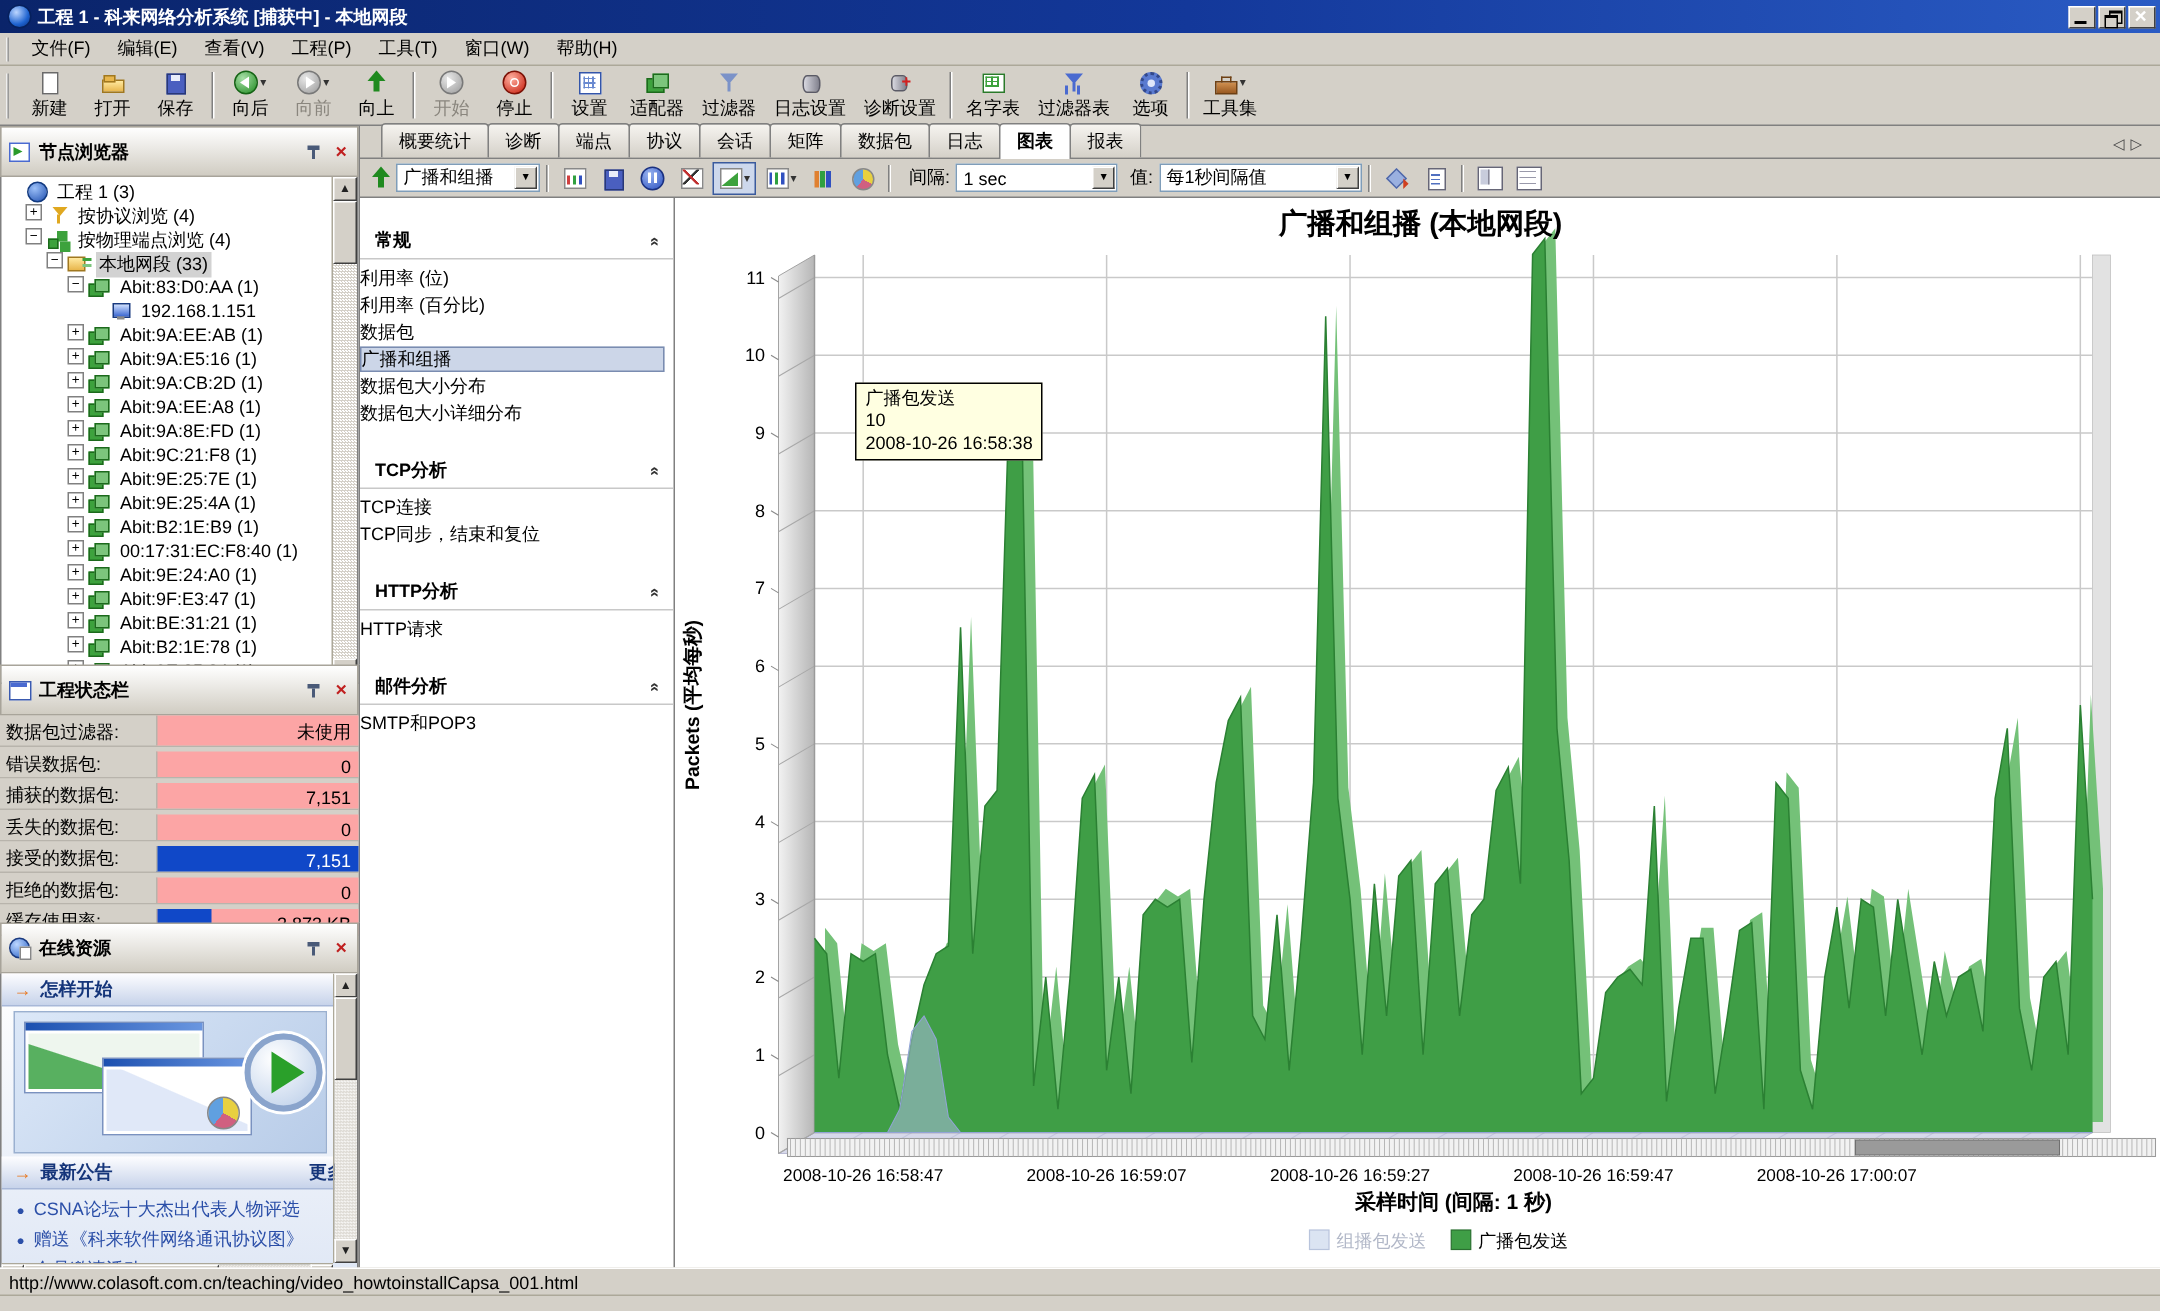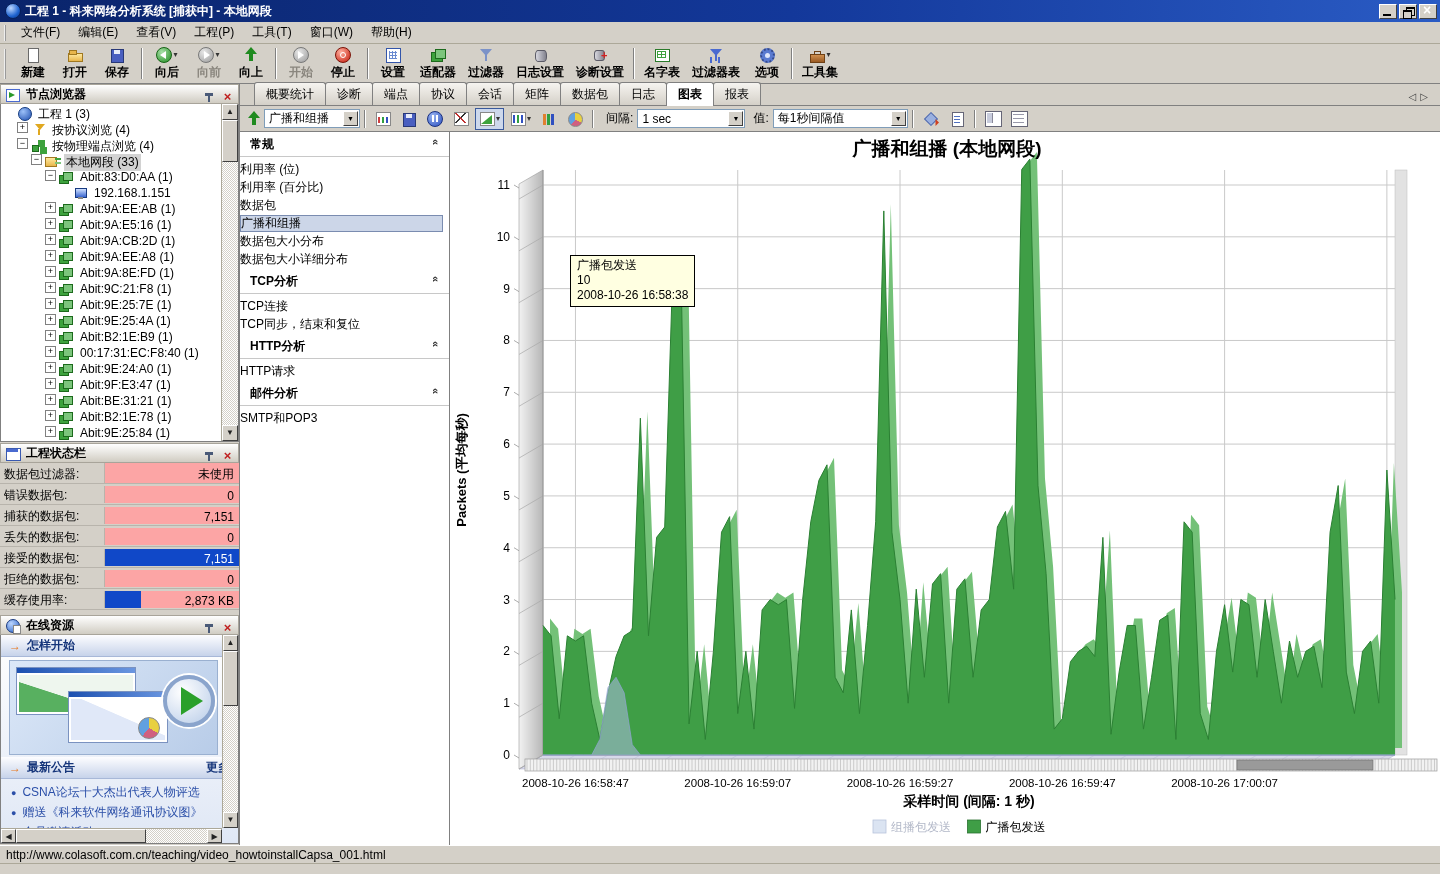--- a/index.html
+++ b/index.html
@@ -25,21 +25,21 @@
   #menubar{position:absolute;left:0;top:22px;width:1440px;height:22px;background:#d4d0c8;
     border-bottom:1px solid #aca899;display:flex;align-items:center;}
   .grip{width:4px;height:16px;margin:0 4px;border-left:2px ridge #eee;flex:none;}
   .menu-item{padding:2px 9px;cursor:default;}
 
   
   #toolbar{position:absolute;left:0;top:44px;width:1440px;height:40px;background:#d4d0c8;
     border-bottom:1px solid #808080;display:flex;align-items:stretch;padding:1px 0;}
   .tb-btn{display:flex;flex-direction:column;align-items:center;justify-content:center;
     min-width:42px;padding:1px 5px;border:1px solid transparent;}
-  .tb-btn .tb-label{margin-top:1px;white-space:nowrap;font-weight:bold;}
+  .tb-btn .tb-label{margin-top:1px;white-space:nowrap;}
   .tb-btn.disabled{color:#8a867e;}
   .tb-sep{width:2px;margin:3px 3px;border-left:1px solid #808080;border-right:1px solid #fff;}
   .caret{font-size:8px;color:#333;margin-left:1px;}
 
   
   .ic{display:inline-block;width:16px;height:16px;position:relative;flex:none;}
   .ic::before,.ic::after{content:"";position:absolute;}
 
   
   .new-icon::before{left:3px;top:1px;width:9px;height:13px;background:#fff;border:1px solid #6a6a6a;}
@@ -74,22 +74,22 @@
   .filter-table-icon::before{left:2px;top:2px;border-left:6px solid transparent;border-right:6px solid transparent;border-top:7px solid #4a6ad0;}
   .filter-table-icon::after{left:7px;top:8px;width:2px;height:6px;background:#4a6ad0;box-shadow:3px 2px 0 #4a6ad0,-5px 2px 0 #4a6ad0;}
   .options-icon::before{left:1px;top:1px;width:11px;height:11px;border-radius:50%;background:#5a7ad0;border:2px dotted #32488c;}
   .options-icon::after{left:6px;top:6px;width:5px;height:5px;border-radius:50%;background:#dfe6fa;}
   .toolset-icon::before{left:1px;top:7px;width:13px;height:7px;background:linear-gradient(#d09050,#9a5a22);border:1px solid #6e4014;}
   .toolset-icon::after{left:5px;top:4px;width:5px;height:3px;border:1px solid #6e4014;border-bottom:none;}
 
   
   #leftcol{position:absolute;left:0;top:84px;width:240px;height:761px;}
   .panel{position:absolute;left:0;width:240px;border-right:1px solid #808080;}
-  .panel-header{height:20px;background:linear-gradient(#ffffff,#d0ccc2);border:1px solid #a8a49a;
-    display:flex;align-items:flex-end;padding:0 4px;font-weight:bold;}
+  .panel-header{height:34px;background:linear-gradient(#ffffff,#d0ccc2);border:1px solid #a8a49a;
+    display:flex;align-items:center;padding:0 4px;font-weight:bold;}
   .panel-header .spacer{flex:1;}
   .pin-icon{width:12px;height:12px;position:relative;margin-right:6px;}
   .pin-icon::before{content:"";position:absolute;left:2px;top:2px;width:8px;height:3px;background:#4a5a78;}
   .pin-icon::after{content:"";position:absolute;left:5px;top:5px;width:2px;height:6px;background:#4a5a78;}
   .close-icon{color:#c02020;font-weight:bold;font-size:13px;line-height:12px;width:13px;text-align:center;}
   .hdr-ic{margin-right:5px;}
   .node-browser-icon::before{left:1px;top:2px;width:12px;height:11px;background:#fff;border:1px solid #4a6ad0;}
   .node-browser-icon::after{left:4px;top:5px;border-top:3px solid transparent;border-bottom:3px solid transparent;border-left:6px solid #2a9a2a;}
   .status-panel-icon::before{left:1px;top:2px;width:13px;height:11px;background:#fff;border:1px solid #3a5ab0;}
   .status-panel-icon::after{left:2px;top:3px;width:11px;height:3px;background:#4a6ad0;}
@@ -120,21 +120,21 @@
   .vscroll{position:absolute;right:0;top:0;width:17px;bottom:0;background:repeating-conic-gradient(#fff 0 25%,#d4d0c8 0 50%) 0 0/2px 2px;border-left:1px solid #aca899;}
   .sb-btn{position:absolute;left:0;width:16px;height:16px;background:#d4d0c8;border:1px solid;
     border-color:#fff #404040 #404040 #fff;font-size:8px;text-align:center;line-height:14px;color:#222;}
   .sb-thumb{position:absolute;left:0;width:16px;background:#d4d0c8;border:1px solid;border-color:#fff #404040 #404040 #fff;}
   .hscroll{position:absolute;left:0;bottom:0;height:15px;background:repeating-conic-gradient(#fff 0 25%,#d4d0c8 0 50%) 0 0/2px 2px;border-top:1px solid #aca899;}
   .sb-btn-h{position:absolute;top:0;width:15px;height:14px;background:#d4d0c8;border:1px solid;
     border-color:#fff #404040 #404040 #fff;font-size:8px;text-align:center;line-height:13px;color:#222;}
   .sb-thumb-h{position:absolute;top:0;height:14px;background:#d4d0c8;border:1px solid;border-color:#fff #404040 #404040 #fff;}
 
   #status-panel{top:359px;height:172px;}
-  .st-row{display:flex;height:21px;border-bottom:1px solid #b8b4ac;background:#d4d0c8;align-items:center;}
+  .st-row{display:flex;height:21px;border-bottom:1px solid #b8b4ac;background:#d4d0c8;align-items:flex-end;}
   .st-label{width:104px;padding:3px 3px 0 4px;white-space:nowrap;}
   .st-value{flex:1;background:#fca5a5;border-left:1px solid #b8b4ac;position:relative;text-align:right;padding:3px 5px 0 0;}
   .st-value .fillbar{position:absolute;left:0;top:0;bottom:0;background:#1048c8;}
   .st-value.full{background:#1048c8;color:#fff;}
   .st-value span{position:relative;}
 
   #online-panel{top:531px;height:230px;}
   #ol-body{position:relative;height:209px;background:linear-gradient(#ffffff,#dfe7f5);border:1px solid #808080;border-top:none;overflow:hidden;}
   .ol-strip{height:22px;background:linear-gradient(#fdfdff,#c7d3ea);border-bottom:1px solid #a8b8d8;
     display:flex;align-items:center;padding:0 8px;font-weight:bold;color:#15357a;}
@@ -198,21 +198,21 @@
   .report-icon::after{left:5px;top:4px;width:6px;height:8px;
     background:repeating-linear-gradient(0deg,#5070c0 0 1px,transparent 1px 3px);}
   .layout-columns-icon::before{left:0;top:0;width:15px;height:14px;background:#fff;border:1px solid #667;}
   .layout-columns-icon::after{left:2px;top:2px;width:5px;height:10px;background:#c8ccdc;border-right:1px solid #889;}
   .layout-rows-icon::before{left:0;top:0;width:15px;height:14px;background:#fff;border:1px solid #667;}
   .layout-rows-icon::after{left:2px;top:3px;width:11px;height:9px;
     background:repeating-linear-gradient(0deg,#99a 0 1px,transparent 1px 4px);}
 
   
   #chart-sidebar{position:absolute;left:0;top:48px;width:210px;height:713px;background:#fff;border-right:1px solid #808080;overflow:hidden;}
-  .sb-head{display:flex;align-items:flex-start;font-weight:bold;padding:4px 10px 3px;border-bottom:1px solid #c8c8c8;margin-bottom:4px;}
+  .sb-head{display:flex;align-items:center;font-weight:bold;padding:20px 10px 3px;border-bottom:1px solid #c8c8c8;margin-bottom:4px;}
   .sb-head .collapse-icon{margin-left:auto;color:#333;font-size:11px;transform:rotate(90deg);}
   .sb-head .collapse-icon::after{content:"«";}
   .sb-item{height:17px;line-height:17px;white-space:nowrap;margin:1px 6px 1px 0;}
   .sb-item.selected{background:#ccd6e8;border:1px solid #7a8cb0;line-height:15px;}
 
   
   #chart-canvas{position:absolute;left:210px;top:48px;width:990px;height:713px;background:#fff;}
   #tooltip{position:absolute;left:120px;top:123px;background:#ffffe1;border:1px solid #000;
     padding:2px 6px 3px;line-height:15px;white-space:nowrap;z-index:5;}
 

